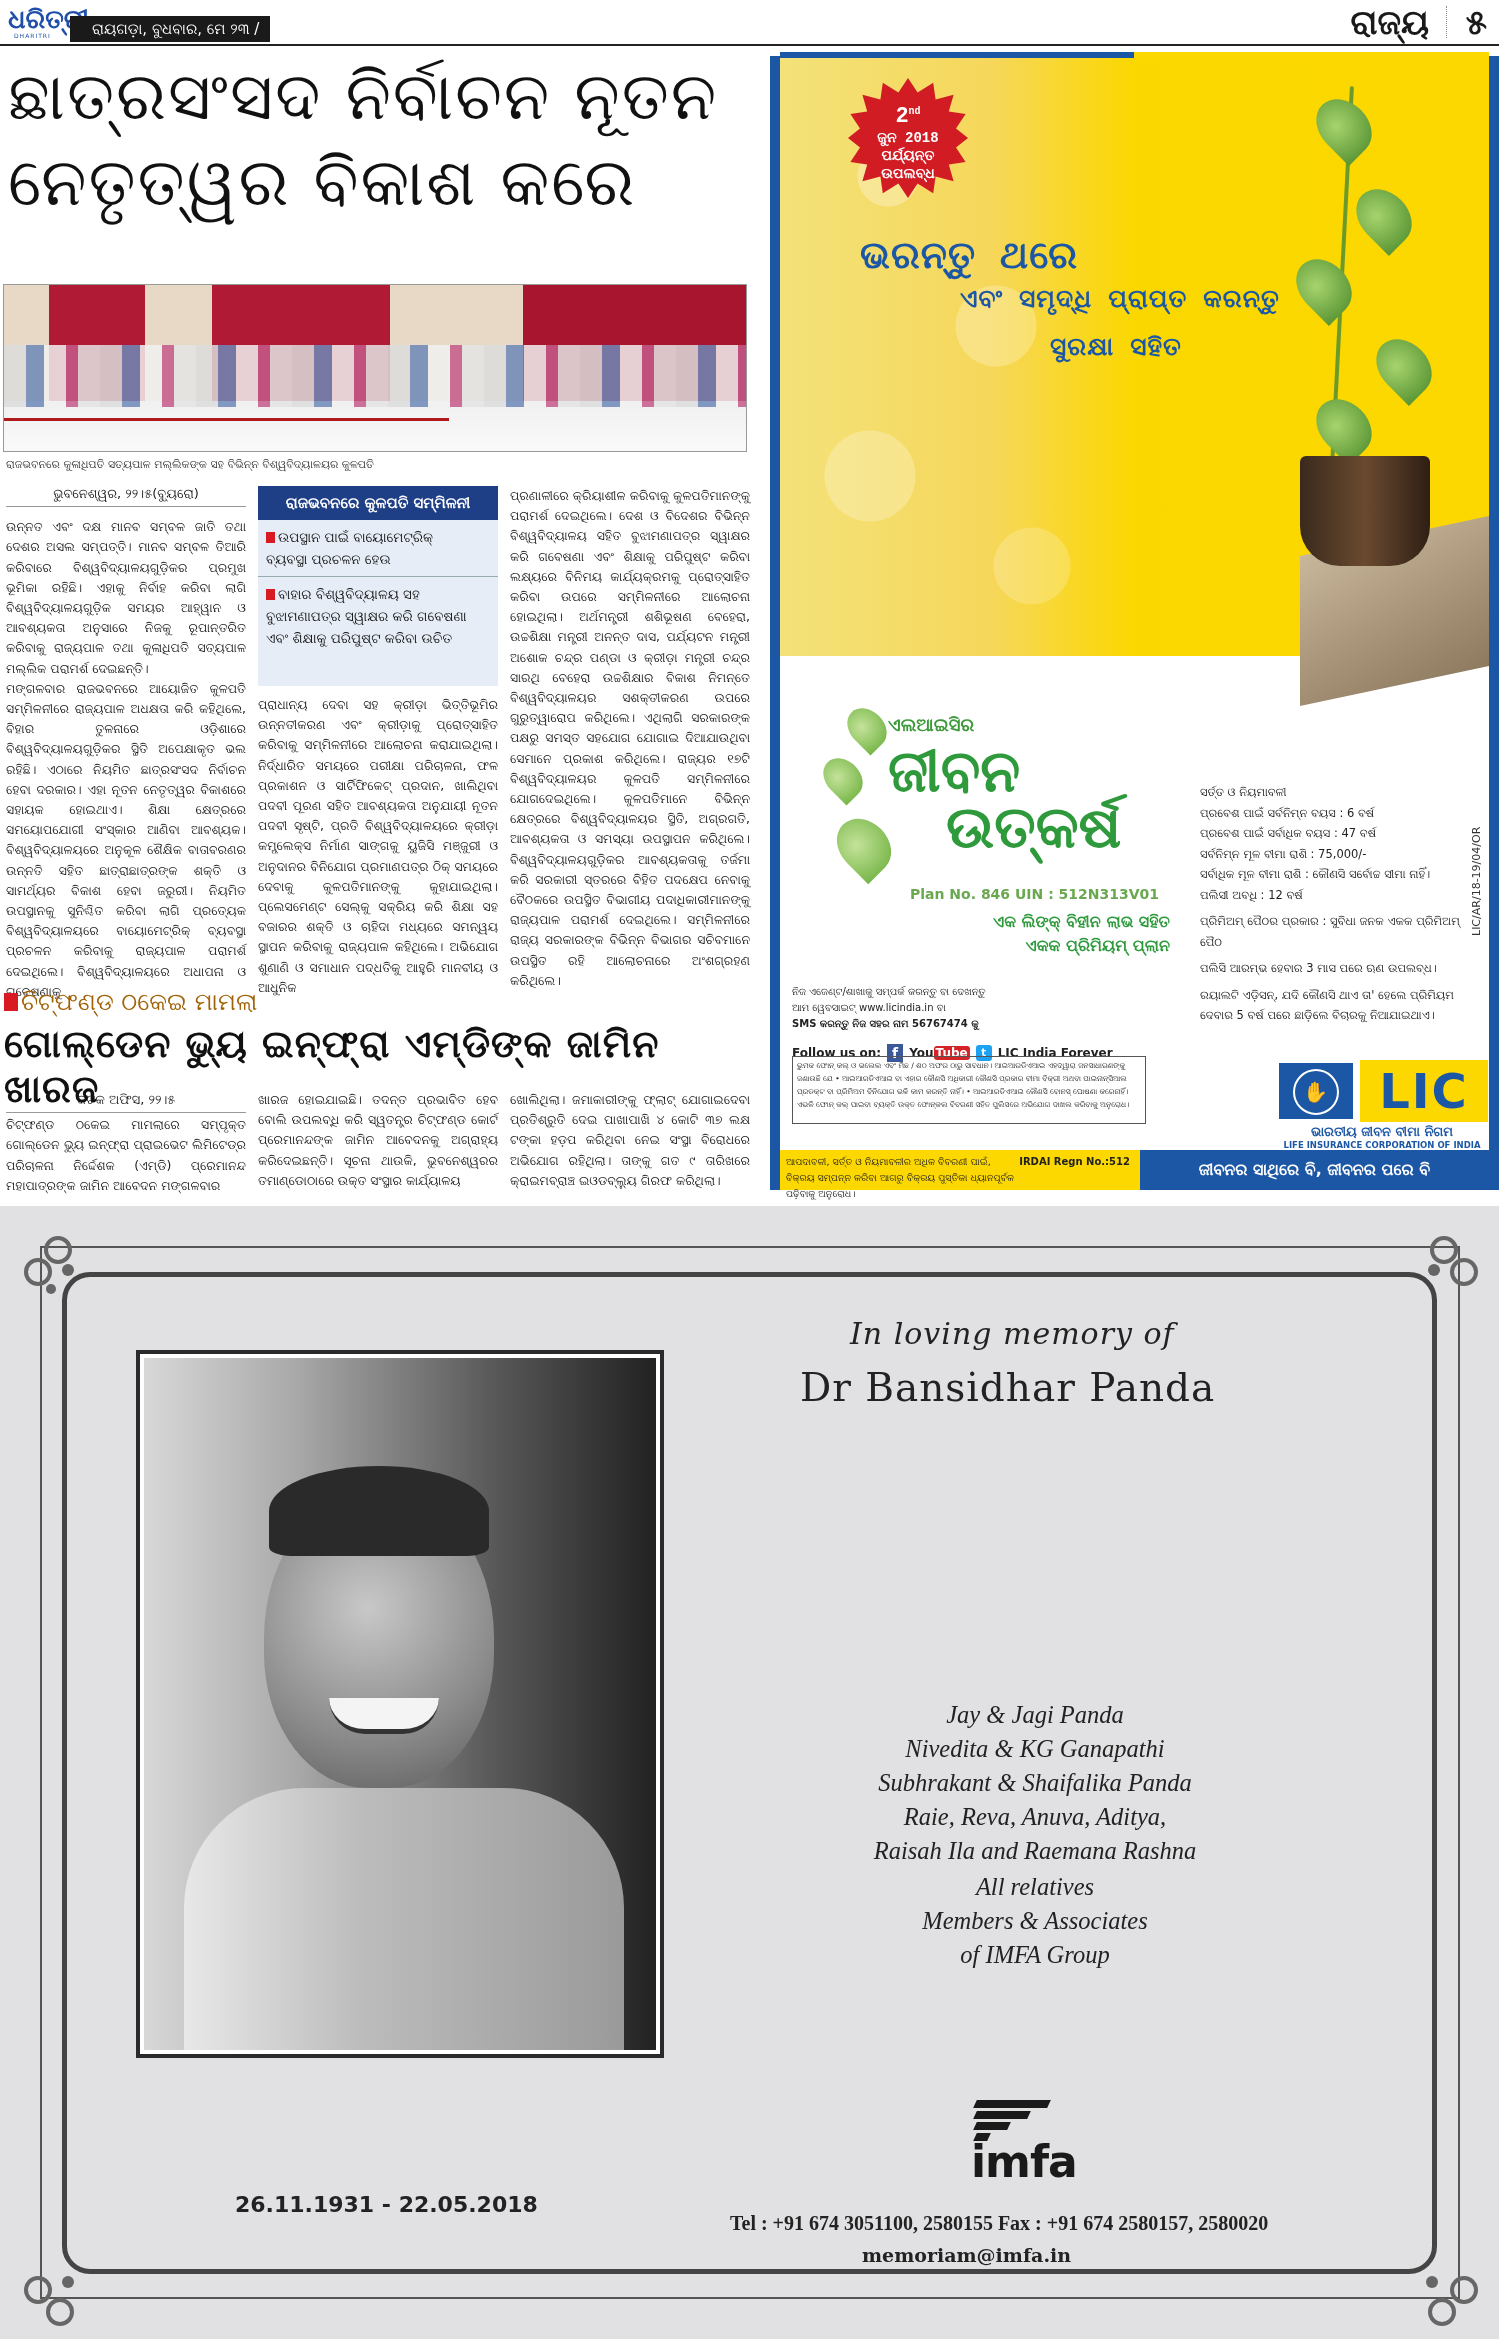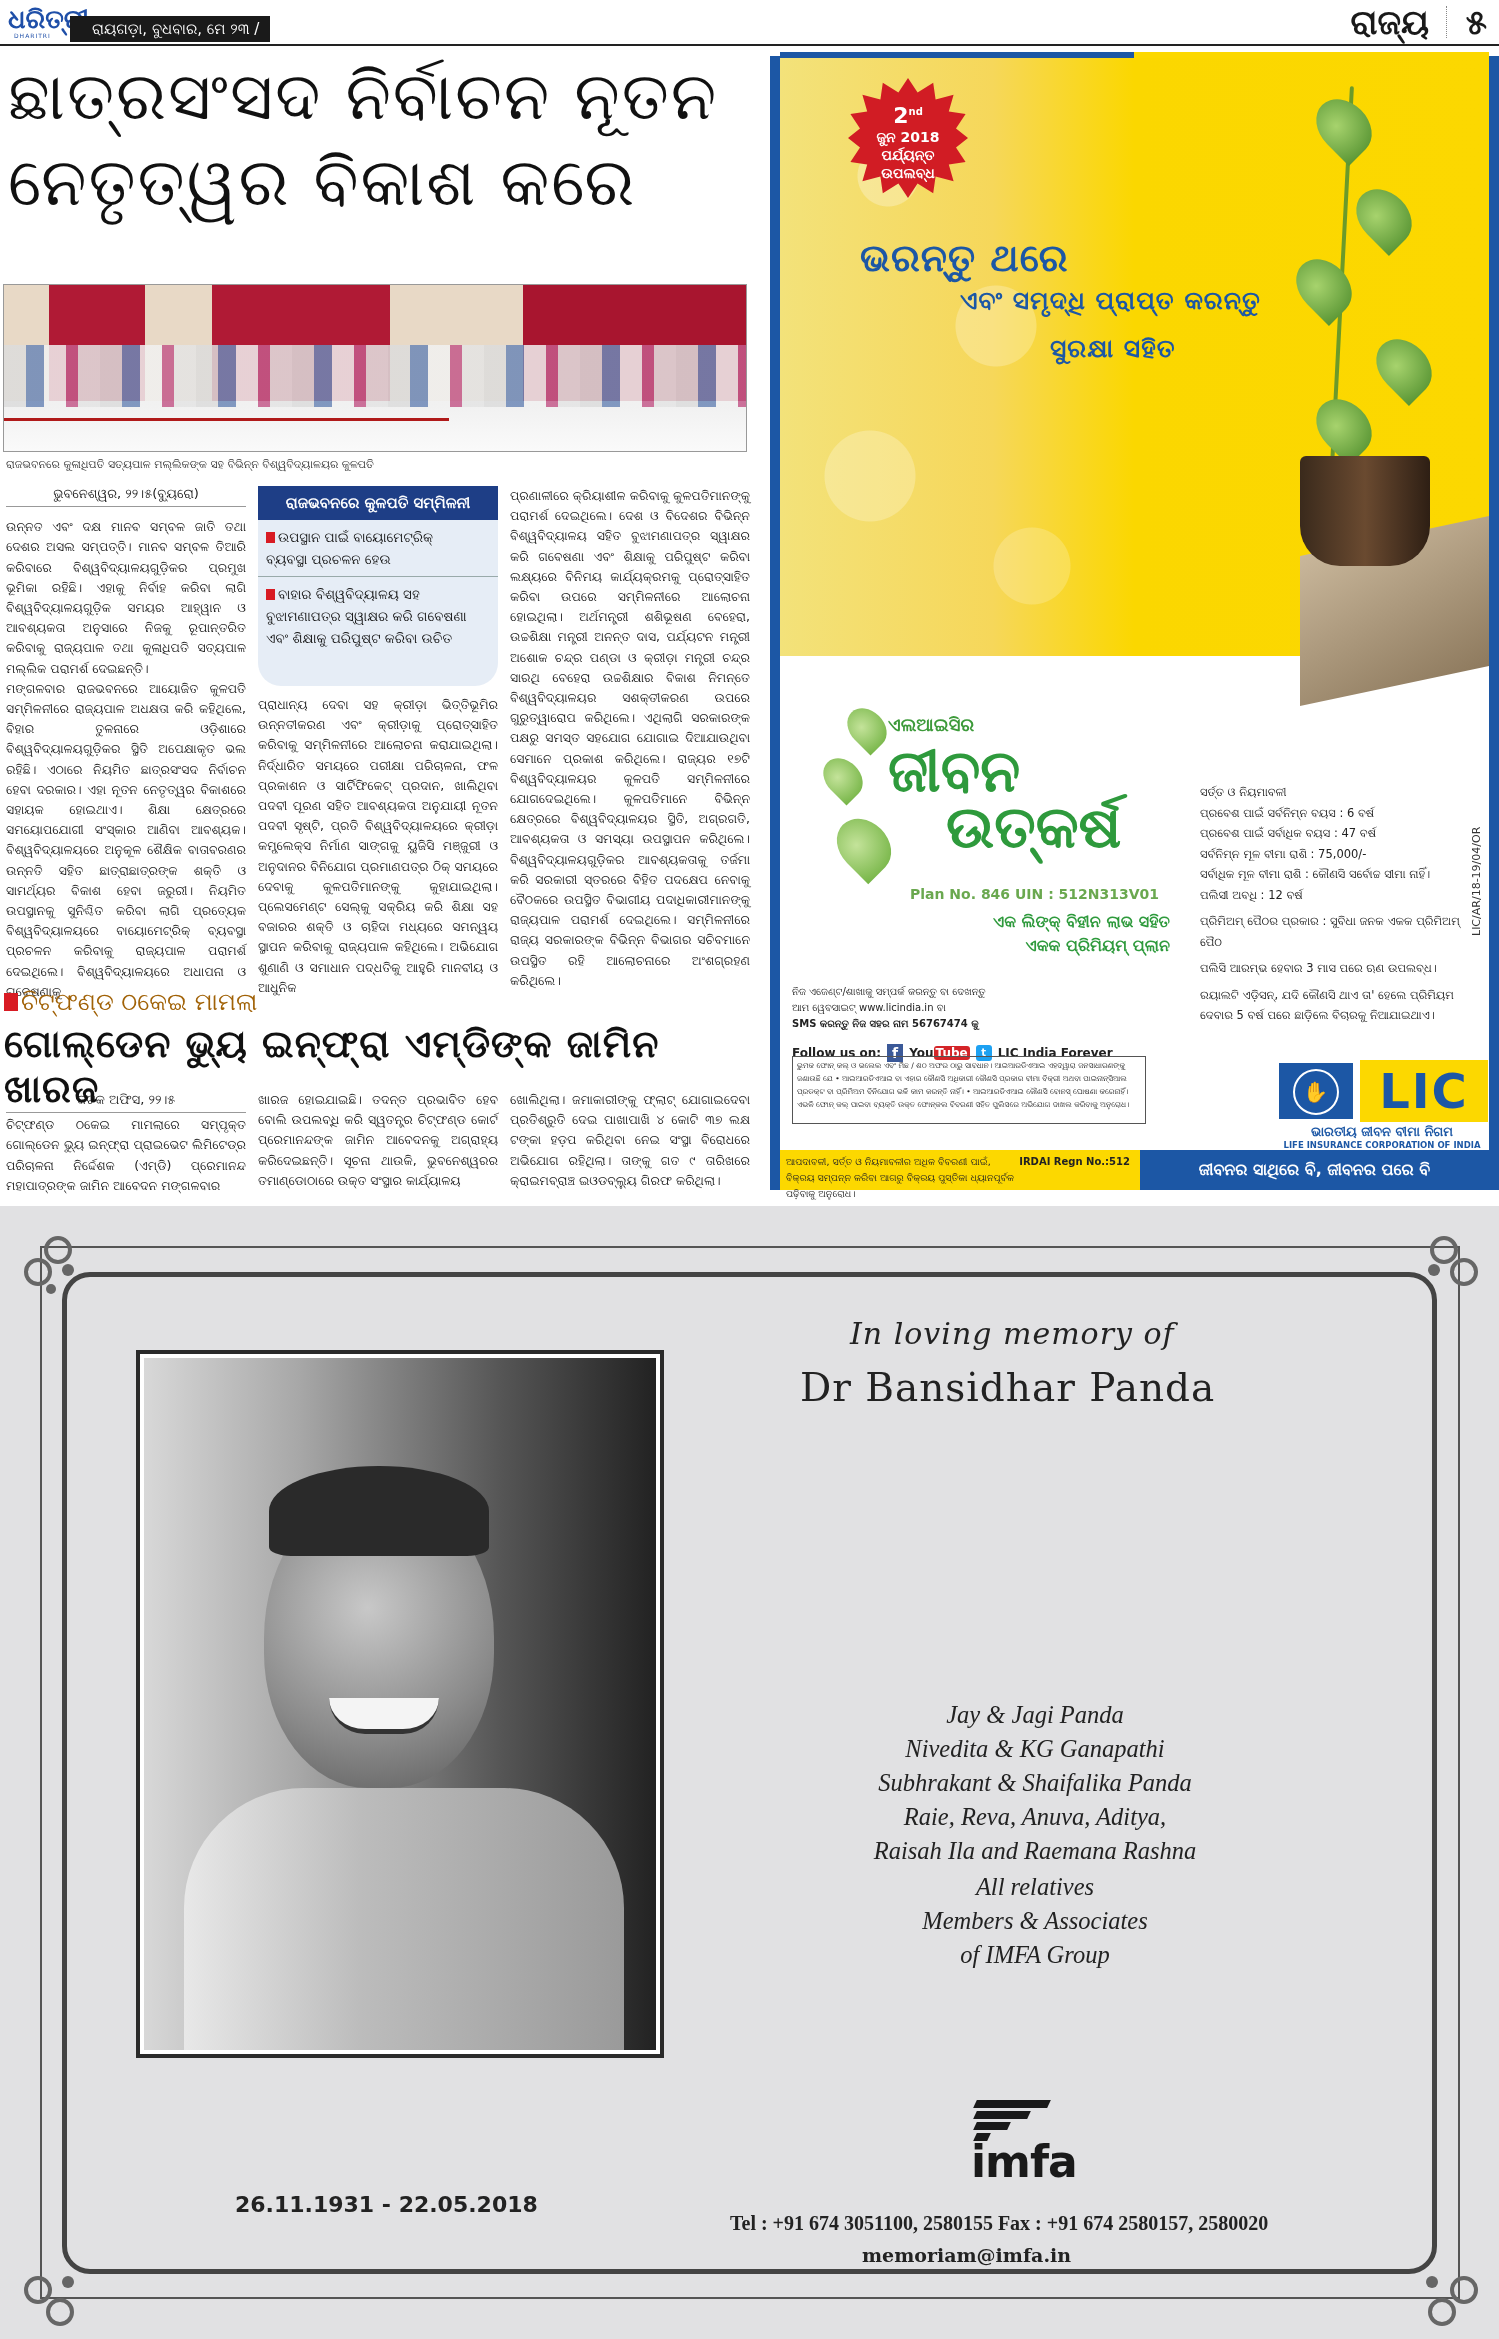--- a/index.html
+++ b/index.html
@@ -25,34 +25,34 @@
   .photo-people { position: absolute; left: 0; bottom: 44px; width: 100%; height: 62px;
     background: repeating-linear-gradient(90deg, #dcdcdc 0 22px, #6d88b7 22px 40px, #f1f1f1 40px 62px, #c45a8a 62px 74px, #e4e4e4 74px 96px); opacity: .85; }
   .photo-table-line { position: absolute; left: 0; bottom: 30px; width: 60%; height: 3px; background: #b01a1a; }
   .caption { position: absolute; left: 6px; top: 458px; font-size: 11px; color: #333; }
 
   
   .col { position: absolute; font-size: 12.5px; line-height: 20.2px; text-align: justify; color: #1a1a1a; }
   .col p { margin: 0; text-indent: 0; }
   .dateline-small { text-align: center; font-size: 13px; border-bottom: 1px solid #999; padding-bottom: 2px; margin-bottom: 10px; }
 
-  .highlight-box { position: absolute; left: 258px; top: 486px; width: 240px; height: 200px; background: #e6edf6; border-radius: 23px; }
+  .highlight-box { position: absolute; left: 258px; top: 486px; width: 240px; height: 200px; background: #e6edf6; }
   .hb-title { background: #1e3e86; color: #fff; font-size: 15px; font-weight: bold; text-align: center; padding: 8px 4px; }
   .hb-item { padding: 6px 21px 6px 8px; font-size: 13.5px; line-height: 22px; color: #111; font-weight: normal; border-bottom: 1px solid #9aa; }
   .hb-item:last-child { border-bottom: none; }
   .red-sq { display: inline-block; width: 9px; height: 11px; background: #d81b23; margin-right: 3px; vertical-align: -1px; }
 
   
   .kicker { position: absolute; left: 4px; top: 988px; font-size: 24px; color: #a16207; }
   .kicker .red-sq { width: 14px; height: 18px; }
   .headline2 { position: absolute; left: 4px; top: 1022px; width: 750px; font-size: 38px; color: #111; letter-spacing: 1px; }
 
   
   .lic-ad { position: absolute; left: 770px; top: 56px; width: 729px; height: 1134px; border: 10px solid #1c57a5; border-top-width: 0; background: #fff; }
-  .lic-top { position: absolute; left: 0; top: 0; width: 709px; height: 600px; background: linear-gradient(90deg, #f3e27a 0%, #f6d75a 30%, #fbd700 50%, #fcd800 100%); }
+  .lic-top { position: absolute; left: 0; top: 0; width: 709px; height: 600px; background: linear-gradient(90deg, #f3e27a 0%, #f6d75a 30%, #fbd700 50%, #fcd800 100%); font-family: Liberation Mono, monospace; }
   .lic-topbar { position: absolute; left: 0; top: -4px; width: 709px; height: 6px; background: linear-gradient(90deg, #1c57a5 0 50%, #fcd800 50% 100%); }
   .coins { position: absolute; left: 0; top: 0; width: 360px; height: 600px;
     background: radial-gradient(circle at 30% 20%, rgba(255,255,255,.35) 0 30px, transparent 31px),
                 radial-gradient(circle at 60% 45%, rgba(255,255,255,.3) 0 40px, transparent 41px),
                 radial-gradient(circle at 25% 70%, rgba(255,255,255,.3) 0 45px, transparent 46px),
                 radial-gradient(circle at 70% 85%, rgba(255,255,255,.25) 0 38px, transparent 39px); opacity:.8; }
   .starburst { position: absolute; left: 68px; top: 22px; width: 120px; height: 120px; background: #d11c24;
     clip-path: polygon(50% 0%,58% 12%,71% 4%,73% 18%,88% 14%,84% 28%,98% 30%,90% 42%,100% 50%,90% 58%,98% 70%,84% 72%,88% 86%,73% 82%,71% 96%,58% 88%,50% 100%,42% 88%,29% 96%,27% 82%,12% 86%,16% 72%,2% 70%,10% 58%,0% 50%,10% 42%,2% 30%,16% 28%,12% 14%,27% 18%,29% 4%,42% 12%);
     color: #fff; text-align: center; font-weight: bold; font-size: 14px; line-height: 18px; padding-top: 22px; }
   .starburst .big { font-size: 22px; line-height: 24px; }

